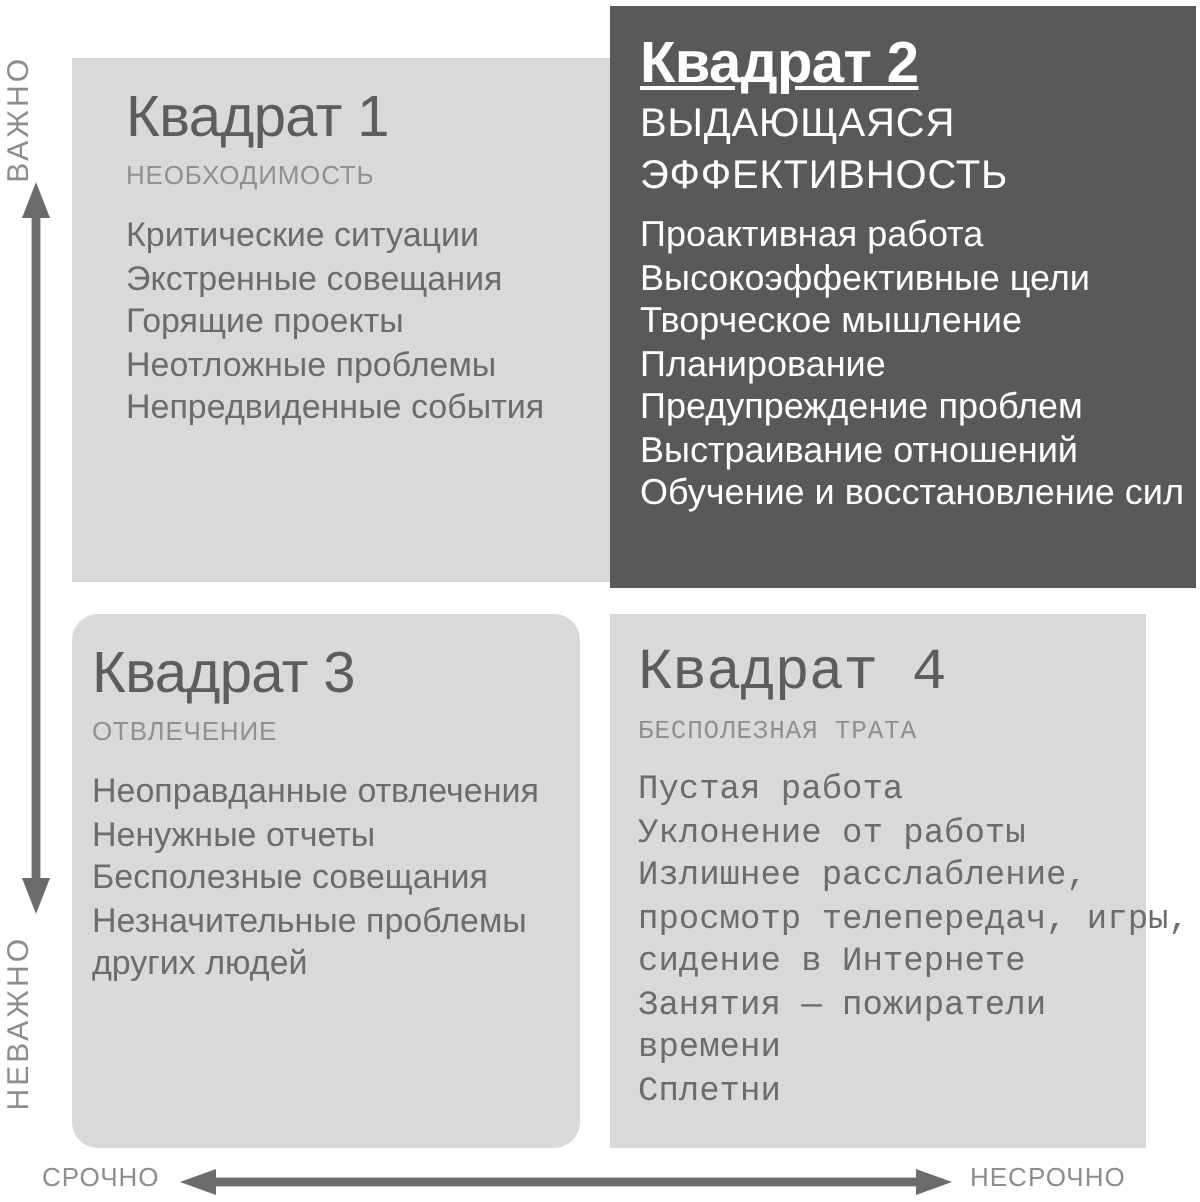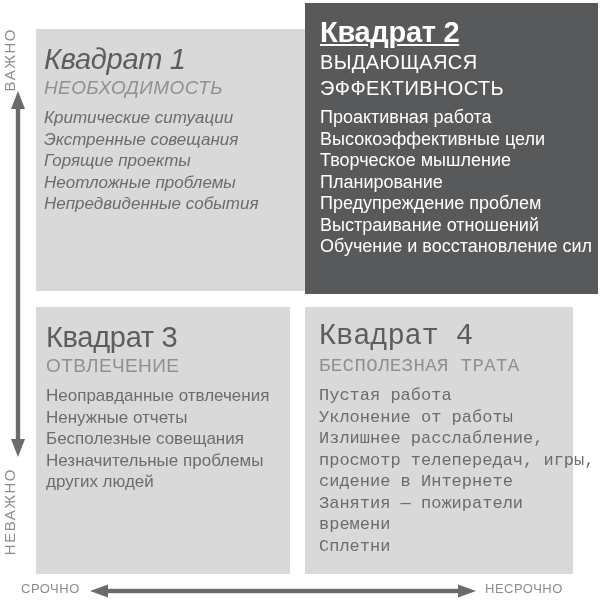--- a/index.html
+++ b/index.html
@@ -16,32 +16,32 @@
   *{margin:0;padding:0;box-sizing:border-box;}
   html,body{background:#ffffff;}
   body{font-family:"Liberation Sans","DejaVu Sans",sans-serif;}
   #canvas{
     position:relative;width:600px;height:601px;background:#ffffff;overflow:hidden;
   }
   
   .quad{position:absolute;}
   .quad.light{background:var(--light-quadrant-bg);}
   .quad.dark{background:var(--dark-quadrant-bg);}
-  #quad1{left:36px;top:29px;width:298px;height:262px;padding:13px 8px 0 8px;font-style:italic;}
+  #quad1{left:36px;top:29px;width:298px;height:262px;padding:13px 8px 0 27px;}
   #quad2{left:305px;top:3px;width:293px;height:291px;padding:12px 10px 0 15px;}
-  #quad3{left:36px;top:307px;width:254px;height:267px;padding:13px 8px 0 10px;}
+  #quad3{left:36px;top:307px;width:254px;height:267px;padding:13px 8px 0 10px;border-radius:13px;}
   #quad4{left:305px;top:307px;width:268px;height:267px;padding:13px 8px 0 14px;font-family:Liberation Mono, monospace;}
 
   .q-title{
     font-size:29px;line-height:34px;font-weight:400;
     color:var(--title-text);letter-spacing:-0.3px;white-space:pre;
   }
   .quad.dark .q-title{font-weight:700;color:var(--dark-text);text-decoration:underline;}
   .q-subtitle{
-    font-size:19px;line-height:24px;font-weight:400;letter-spacing:0.4px;
+    font-size:13px;line-height:24px;font-weight:400;letter-spacing:0.4px;
     color:var(--subtitle-text);
   }
   .quad.dark .q-subtitle{
     color:var(--dark-text);font-size:20px;line-height:26px;letter-spacing:0.4px;
   }
   .q-items{
     list-style:none;margin-top:7px;
     font-size:17px;line-height:21.5px;color:var(--item-text);
   }
   .quad.dark .q-items{

